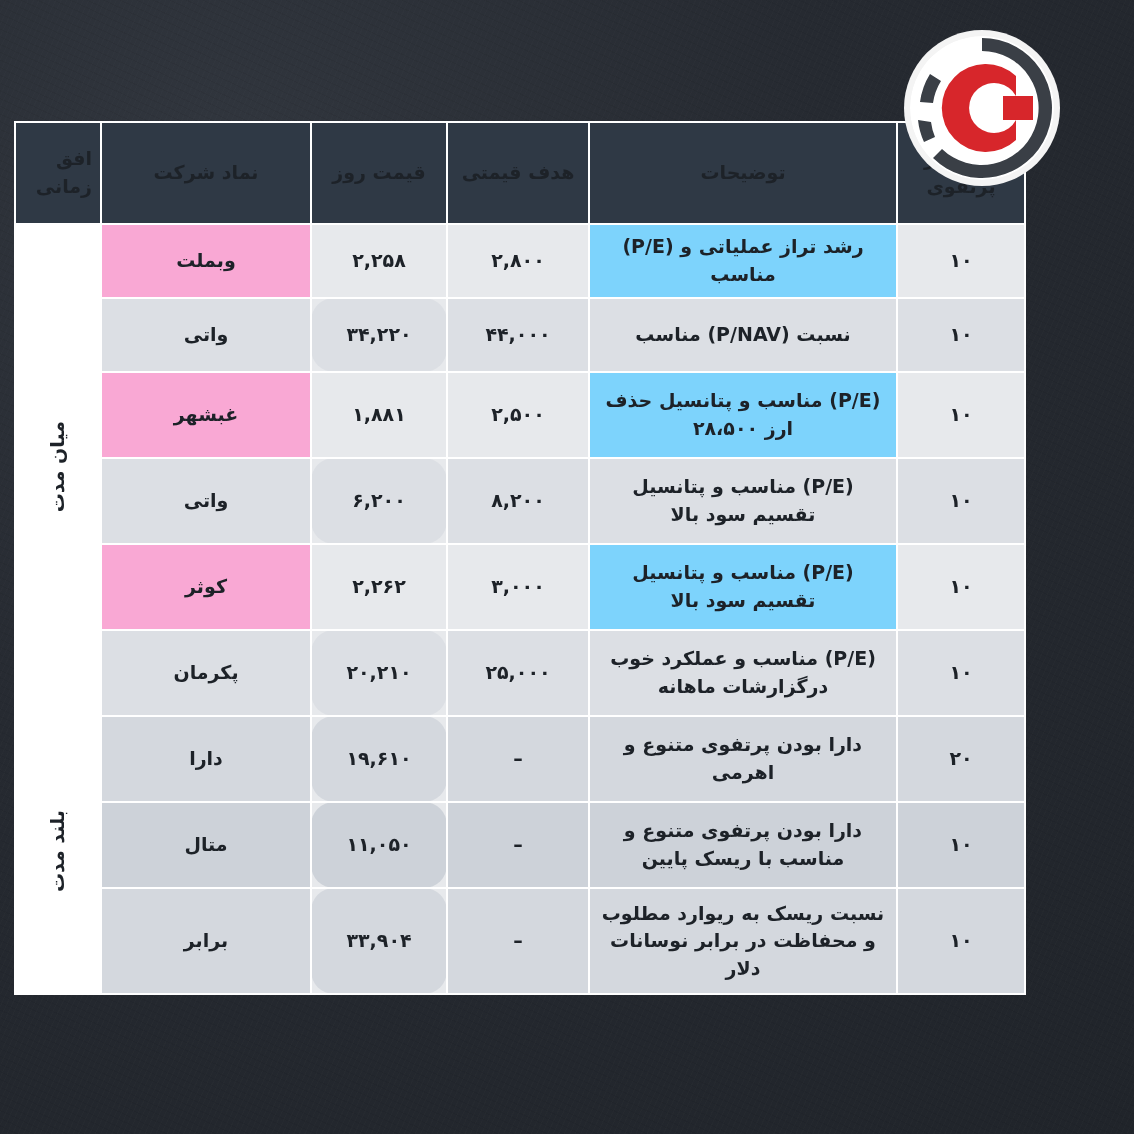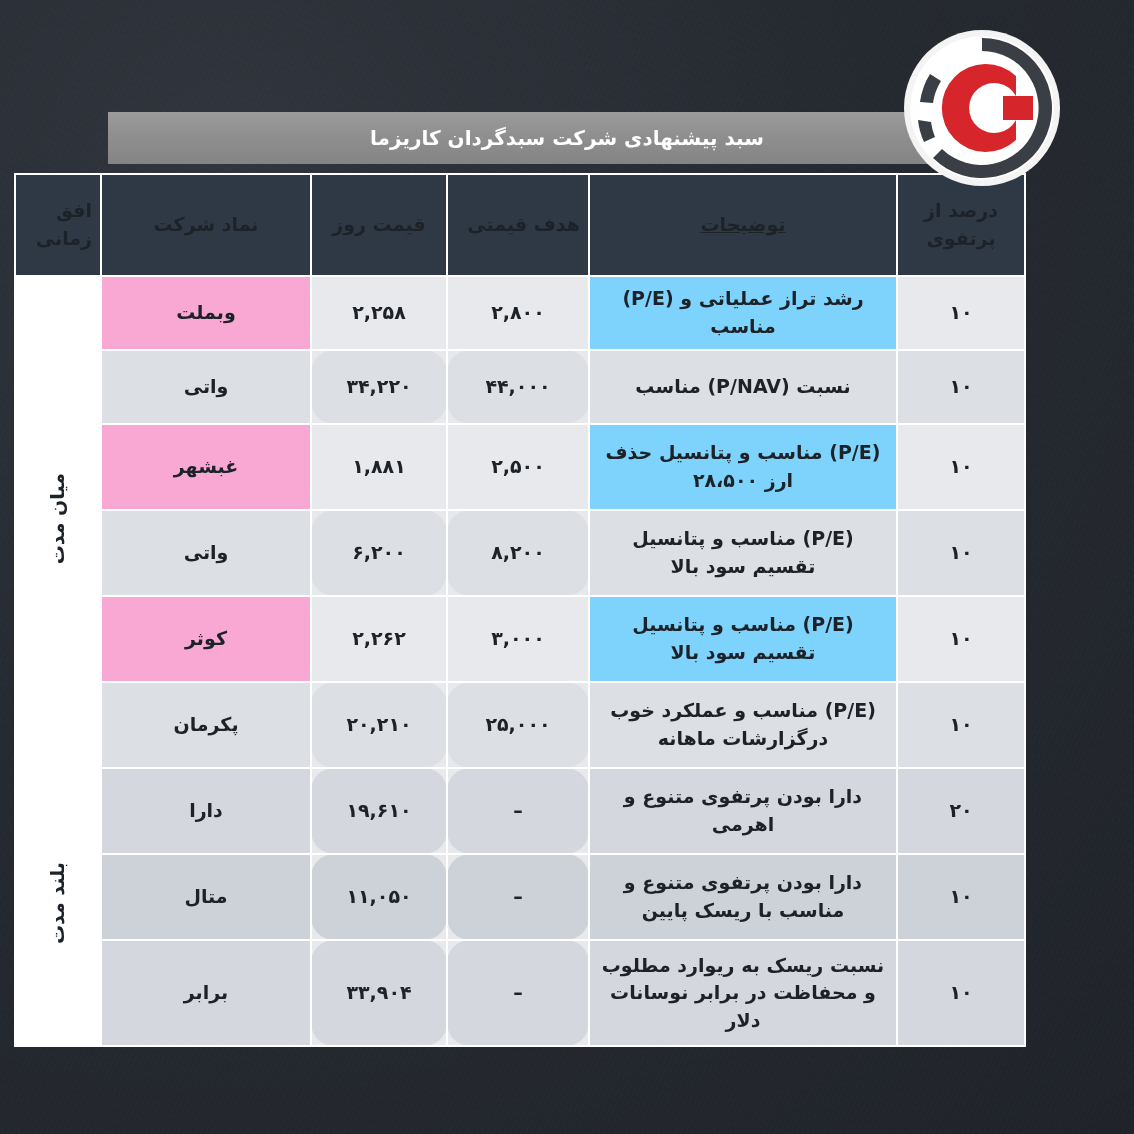--- a/index.html
+++ b/index.html
@@ -99,41 +99,41 @@
   thead th {
     background: #2f3945;
     color: #ffffff;
     font-size: 19.5px;
     height: 88px;
     font-weight: bold;
   }
   thead th.horizon-head { width: 68px; text-align: right; }
   thead th.symbol-head { width: 192px; }
   thead th.price-head { width: 118px; }
-  thead th.target-head { width: 124px; text-align: right; }
-  thead th.desc-head { width: 290px; text-decoration: underline; }
+  thead th.target-head { width: 124px; }
+  thead th.desc-head { width: 290px; }
   thead th.pct-head { width: 110px; }
 
   td.horizon {
     background: #ffffff;
     font-size: 19px;
     color: #1d2228;
     width: 68px;
   }
   td.horizon .vert {
     writing-mode: vertical-rl;
     text-orientation: mixed;
     transform: rotate(180deg);
     display: inline-block;
     white-space: nowrap;
     letter-spacing: 1px;
   }
   td.symbol { background: #f9a8d4; font-size: 21px; }
   td.price  { background: #e7e9ec; font-size: 20px; border-radius: 23px; }
-  td.target { background: #e7e9ec; font-size: 20px; border-radius: 23px; }
+  td.target { background: #e7e9ec; font-size: 20px; }
   td.desc   { background: #7dd3fc; font-size: 18.5px; line-height: 1.5; }
   td.pct    { background: #e7e9ec; font-size: 20px; margin-top: 16px; }
 
   tr.alt td.symbol,
   tr.alt td.price,
   tr.alt td.target,
   tr.alt td.desc,
   tr.alt td.pct { background: #dcdfe4; }
 
   tr.longterm td.symbol,
@@ -182,23 +182,20 @@
       <path d="M60 150 C90 70, 150 70, 160 140"></path>
       <path d="M175 80 C215 70, 245 110, 225 150 C205 180, 160 160, 170 120"></path>
       <path d="M95 120 L250 110"></path>
       <path d="M85 160 L255 150"></path>
     </g>
   </svg>
 </div>
 
 <div class="sheet">
 
-  <div class="title-bar">
-    <span class="title-text">سبد پیشنهادی شرکت سبدگردان کاریزما</span>
-  </div>
 
   <table class="portfolio">
     <thead>
       <tr>
         <th class="pct-head">درصد از پرتفوی</th>
         <th class="desc-head">توضیحات</th>
         <th class="target-head">هدف قیمتی</th>
         <th class="price-head">قیمت روز</th>
         <th class="symbol-head">نماد شرکت</th>
         <th class="horizon-head">افق زمانی</th>

